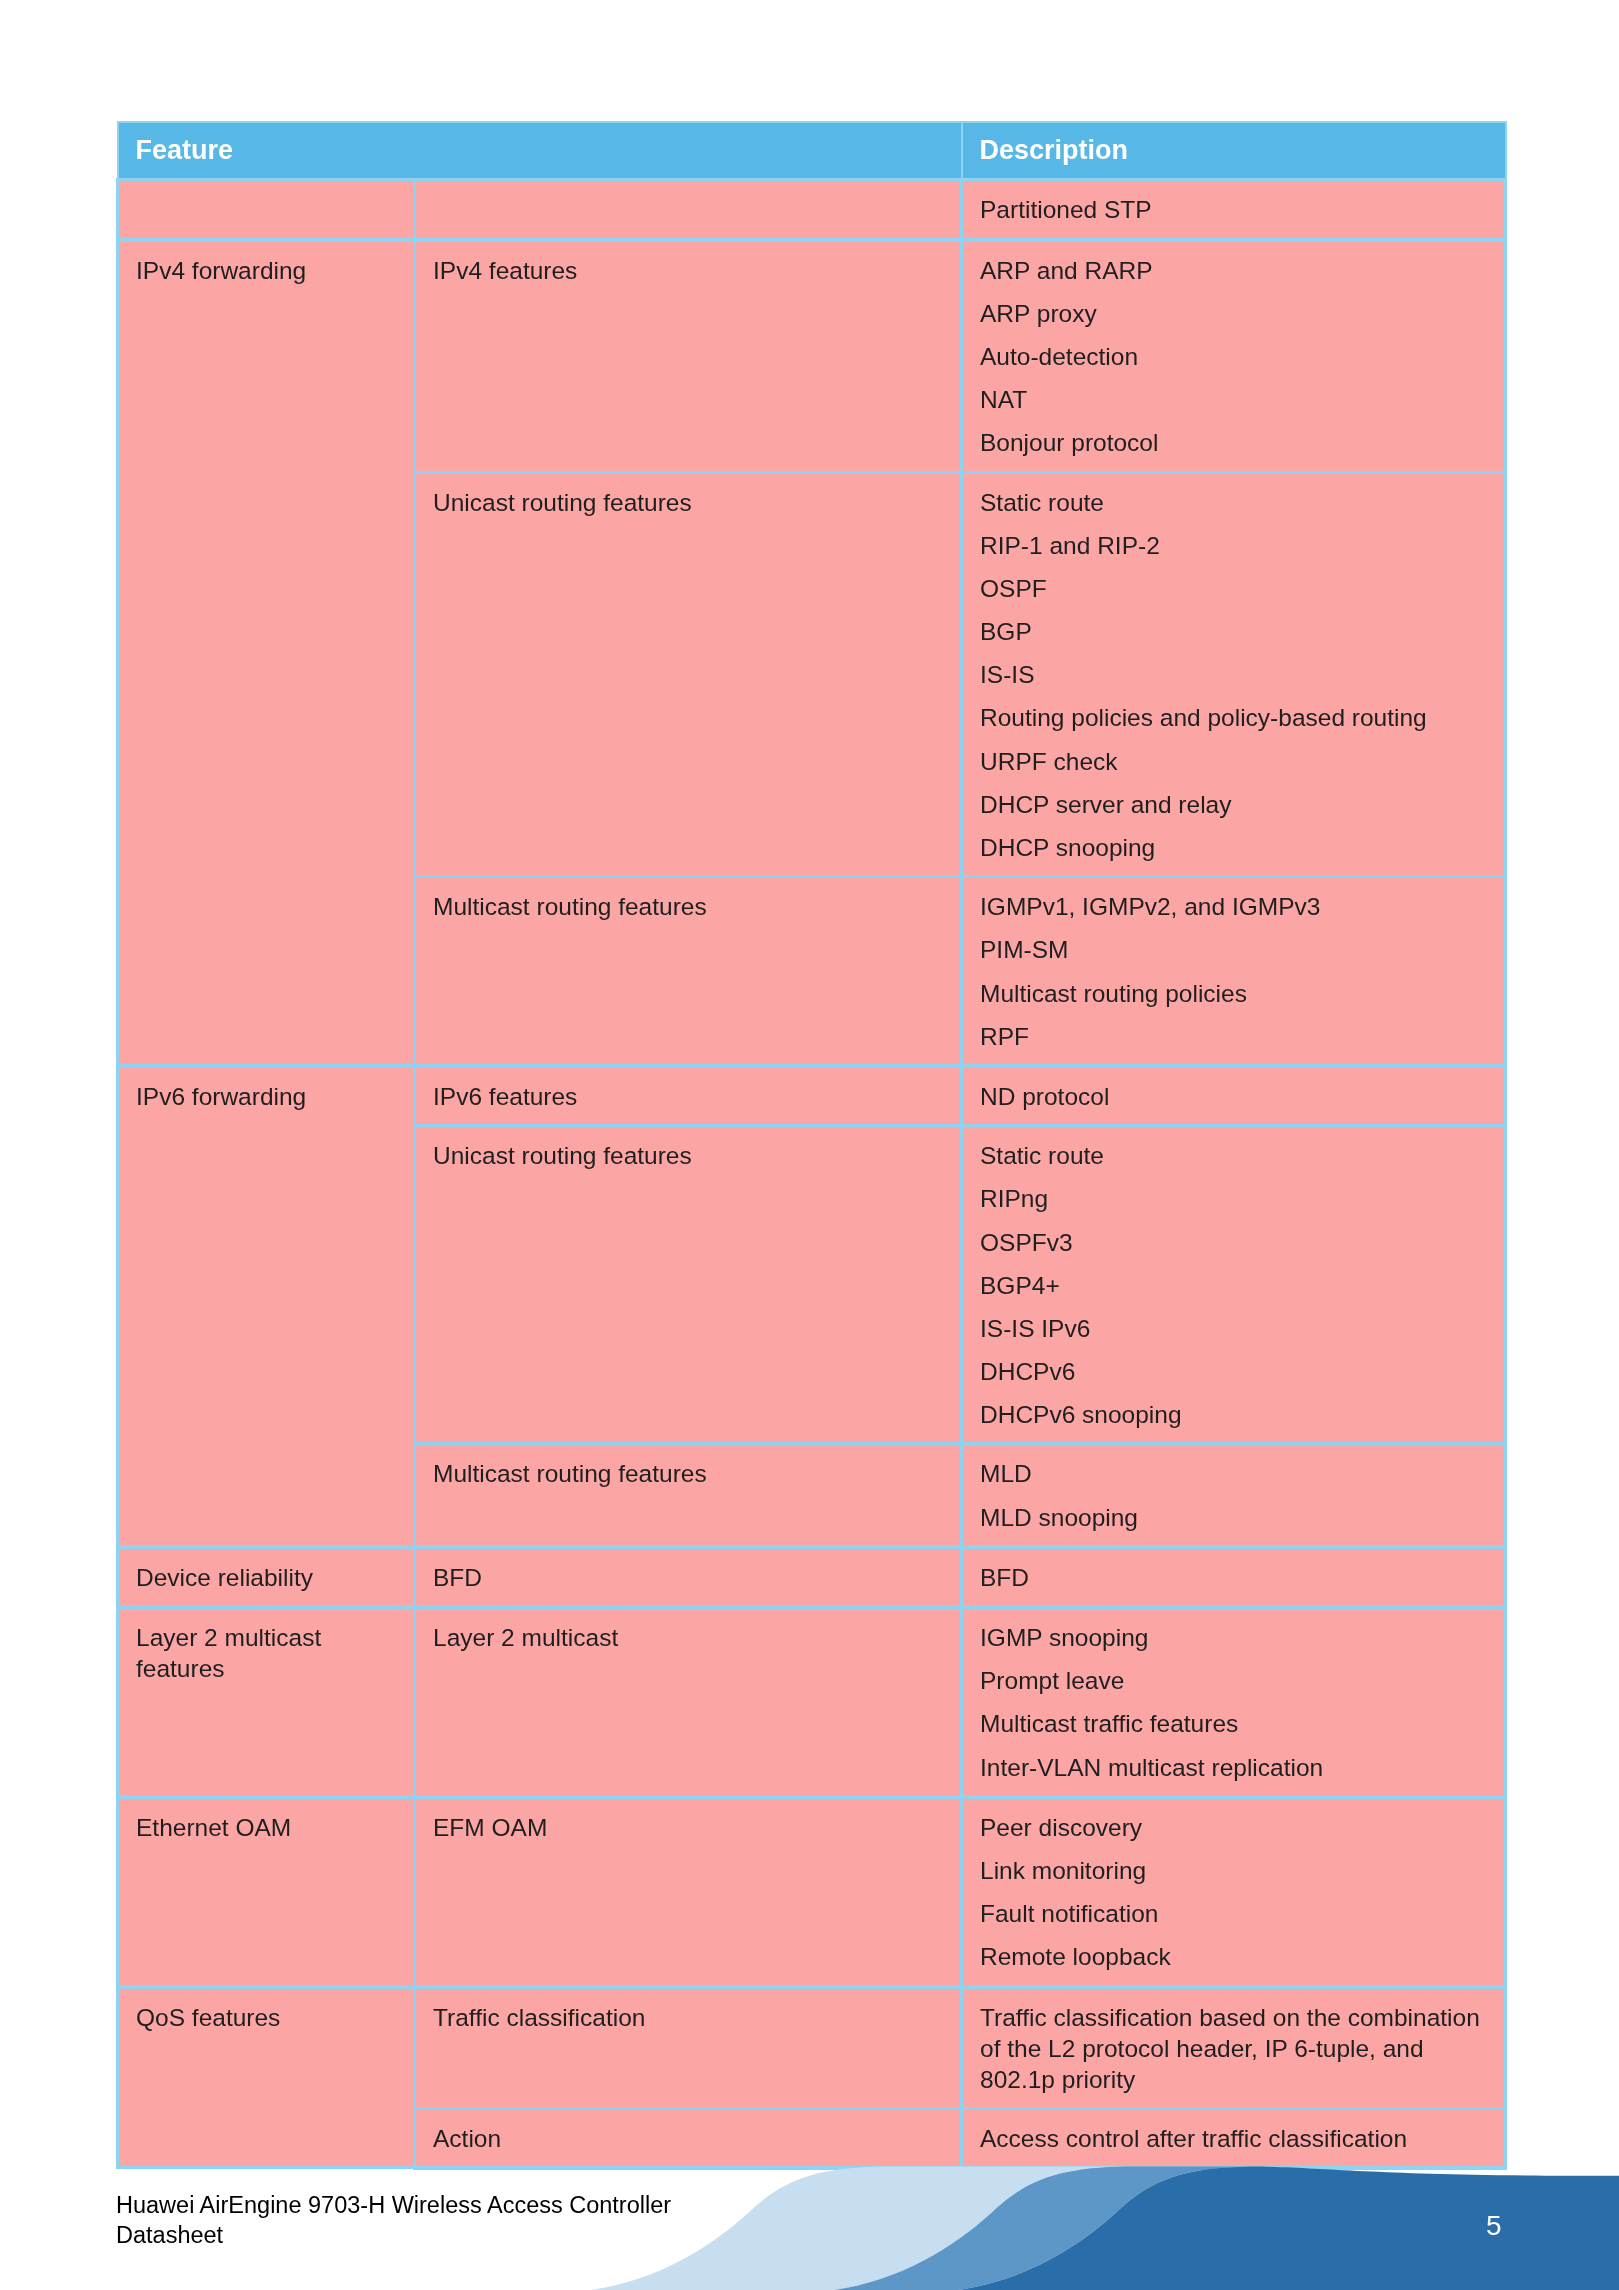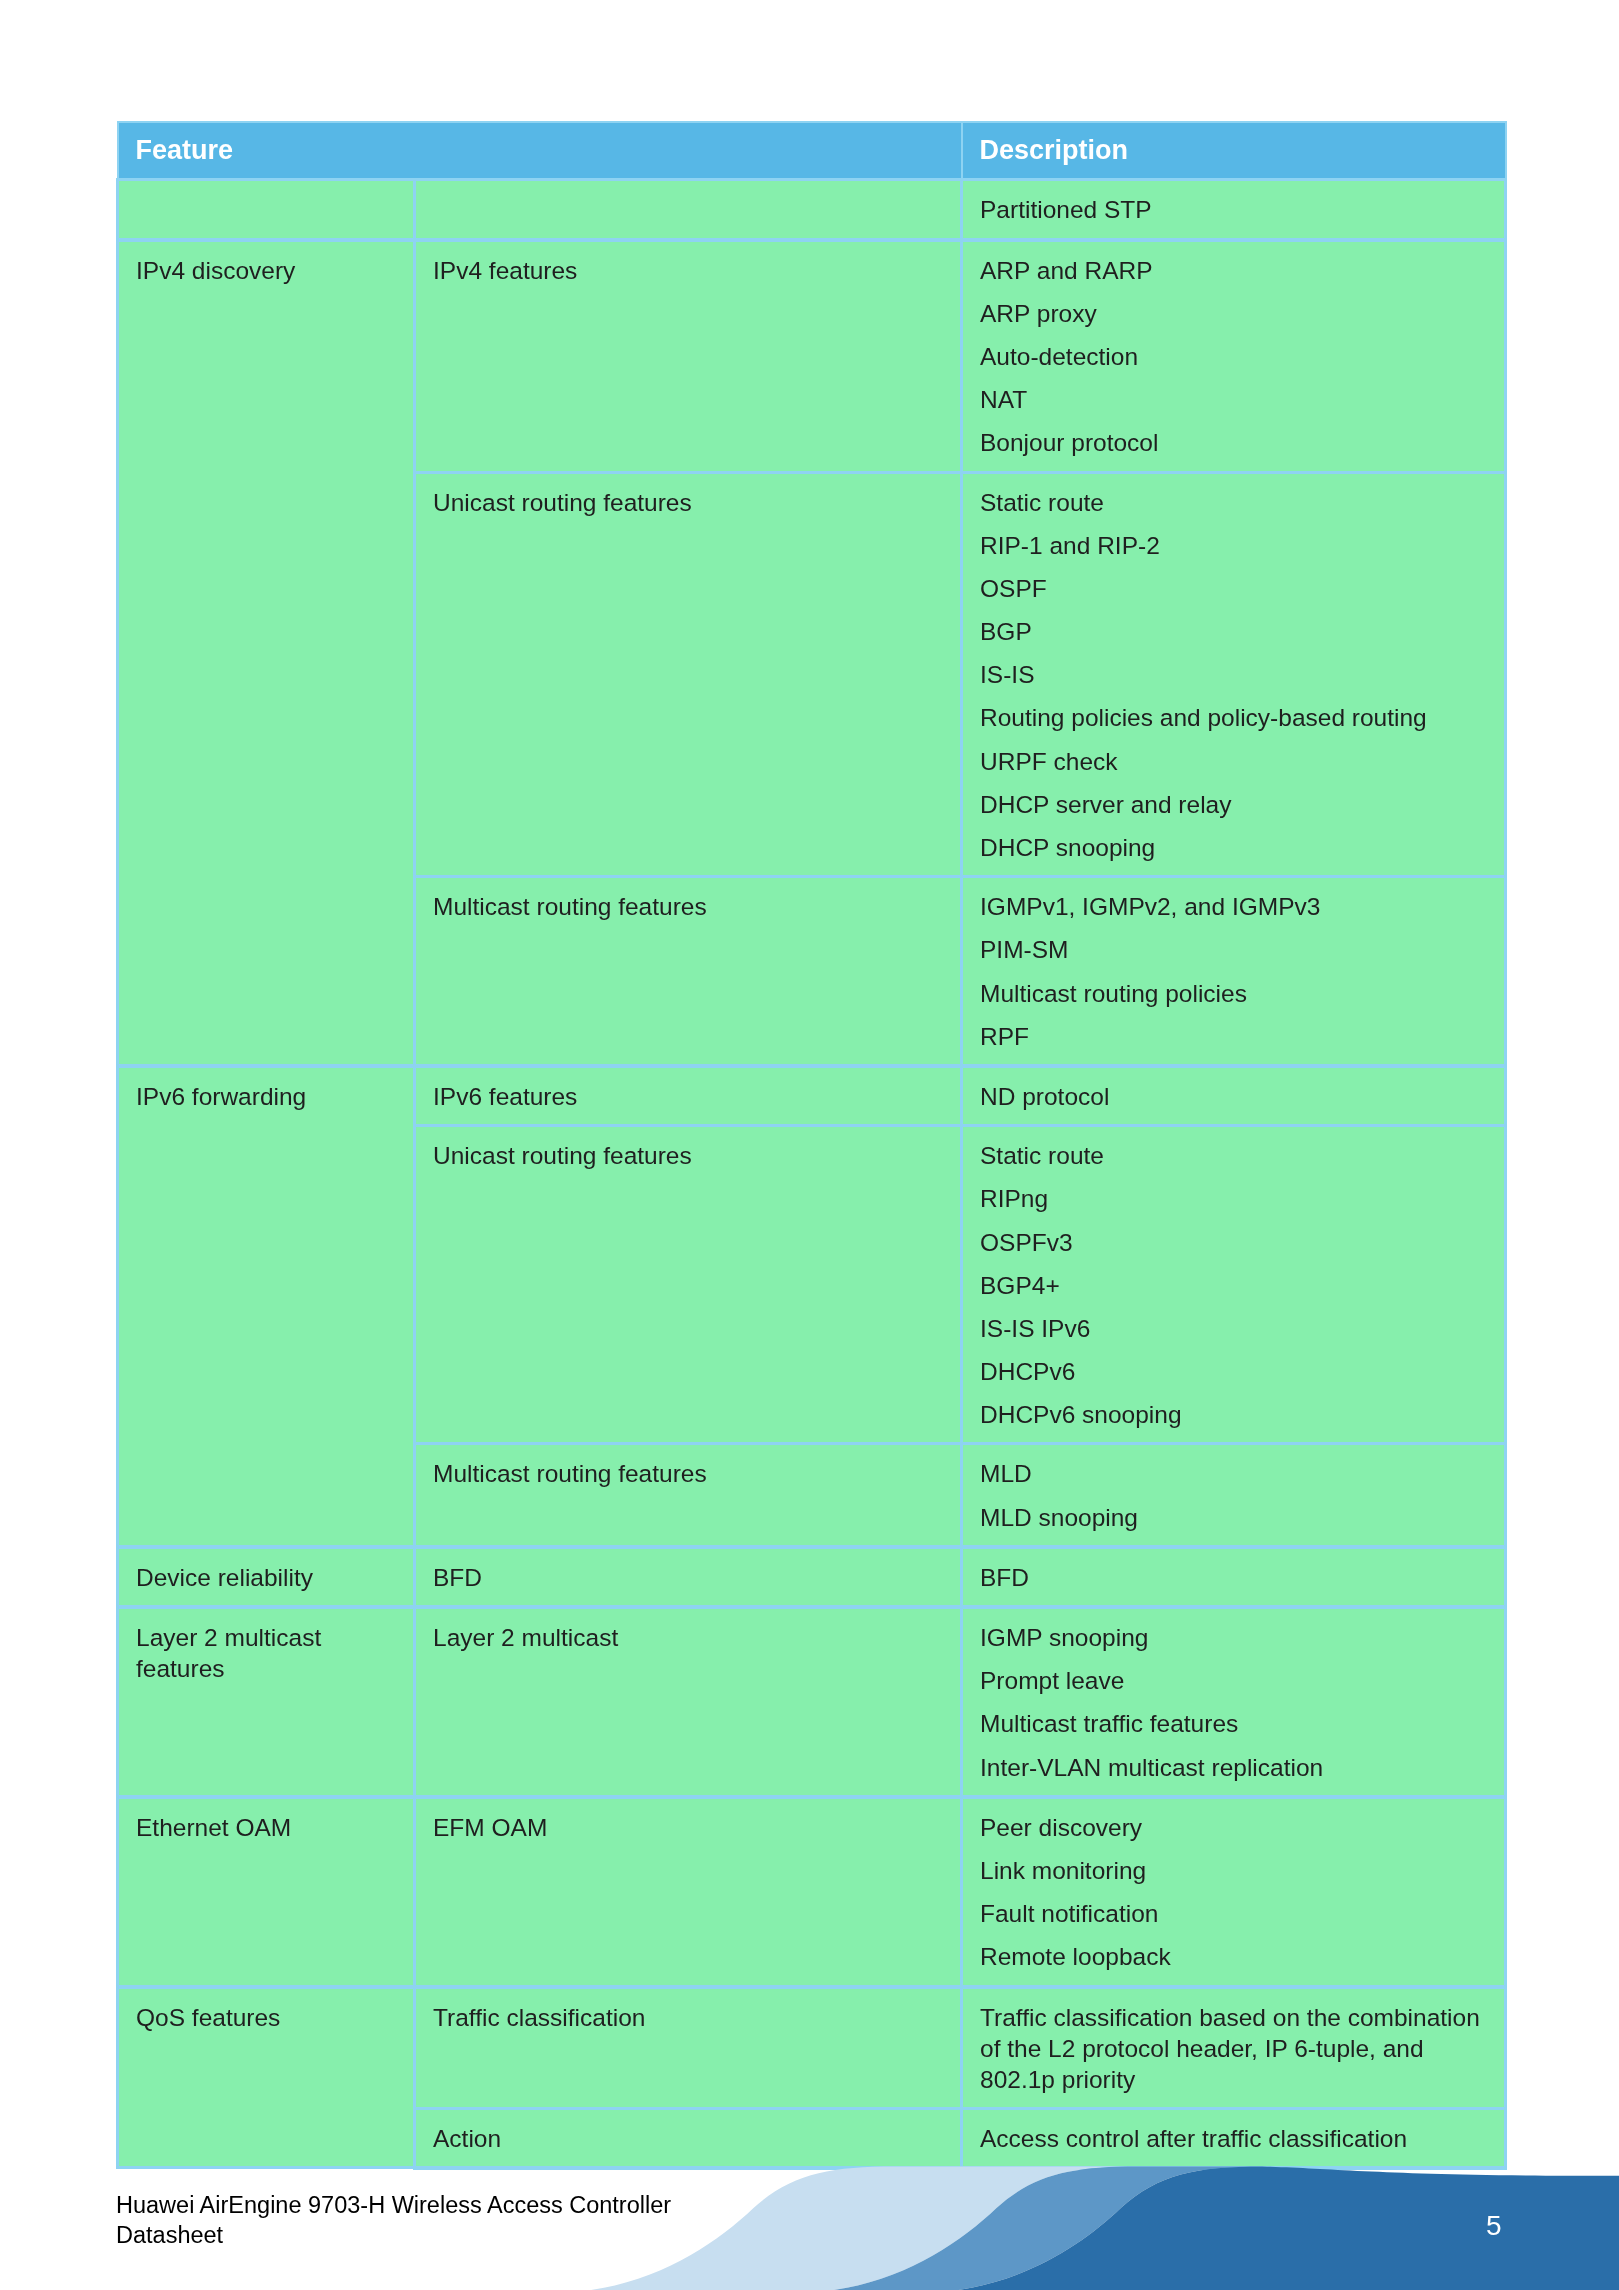--- a/index.html
+++ b/index.html
@@ -11,21 +11,21 @@
   .table-wrap{position:absolute;left:116px;top:121px;width:1136px}
   table.feature-table{border-collapse:collapse;table-layout:fixed;width:100%}
   th{
     background:#57b7e6;color:#ffffff;text-align:left;
     font-size:27px;font-weight:bold;
     padding:12.2px 17px;
     border:2.8px solid #8ed3f2;border-bottom:3.8px solid #8ed3f2;
   }
   th.desc-th{border-left:2.8px solid #74c5ed}
   td{
-    background:#86efac;vertical-align:top;text-align:left;
+    background:#fca5a5;vertical-align:top;text-align:left;
     font-size:24.5px;line-height:31px;
     padding:13px 17px 12.2px 17px;
     border:3.8px solid #8ed3f2;
   }
   tr.group-start td{border-top-width:4.7px}
   tbody tr:last-child td{border-bottom-width:4.7px}
   .line{margin:0 0 12.2px 0}
   .line:last-child{margin-bottom:0}
 
   .footer-text{
@@ -56,21 +56,21 @@
     </thead>
     <tbody id="table-body">
         <tr>
           <td rowspan="1"></td>
           <td></td>
           <td>
             <div class="line">Partitioned STP</div>
           </td>
         </tr>
         <tr class="group-start">
-          <td rowspan="3">IPv4 discovery</td>
+          <td rowspan="3">IPv4 forwarding</td>
           <td>IPv4 features</td>
           <td>
             <div class="line">ARP and RARP</div>
             <div class="line">ARP proxy</div>
             <div class="line">Auto-detection</div>
             <div class="line">NAT</div>
             <div class="line">Bonjour protocol</div>
           </td>
         </tr>
         <tr>

